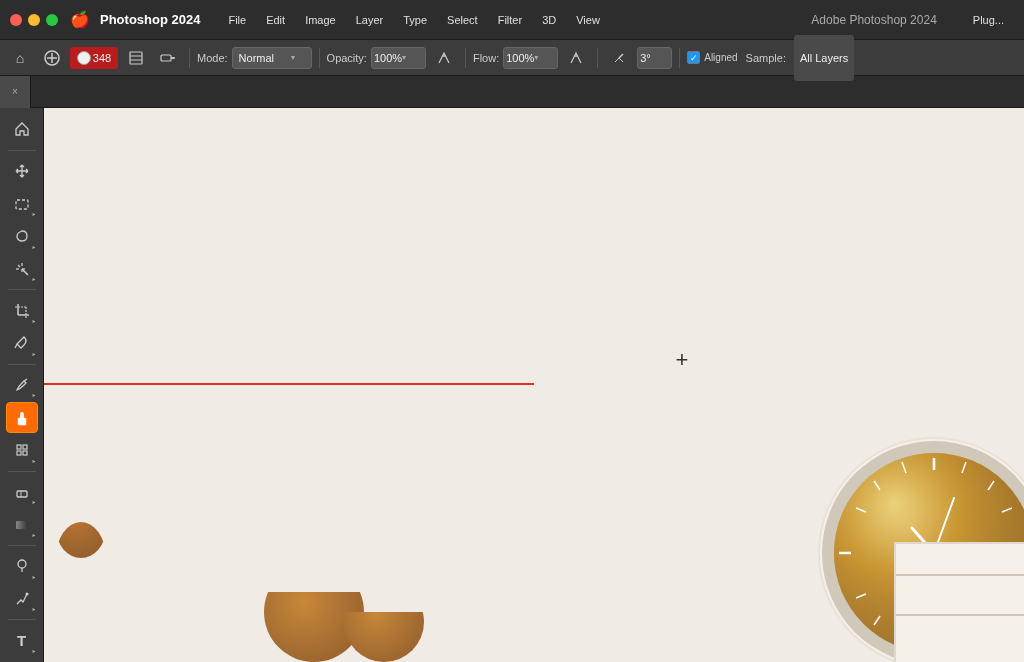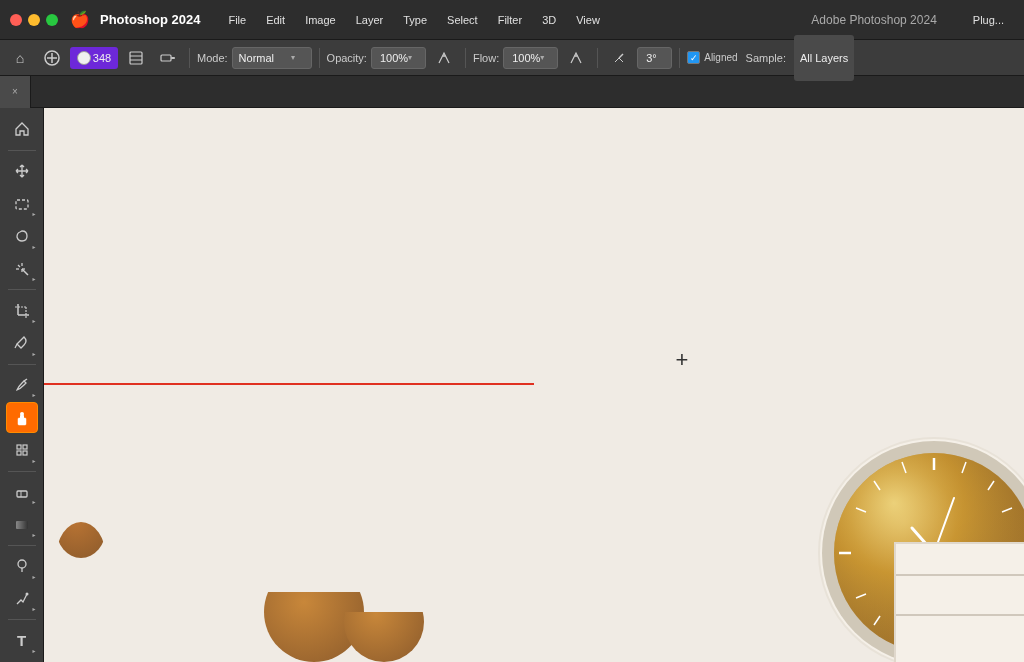--- a/index.html
+++ b/index.html
@@ -54,37 +54,37 @@
     .opt-home-btn {
       width: 28px; height: 28px; display: flex; align-items: center; justify-content: center;
       cursor: pointer; color: #ccc; font-size: 14px; border-radius: 3px;
     }
     .opt-tool-icon {
       width: 28px; height: 28px; display: flex; align-items: center; justify-content: center;
       color: #ccc; font-size: 11px; cursor: pointer; position: relative;
     }
     .opt-brush-size {
       width: 48px; height: 22px; display: flex; align-items: center; justify-content: center;
-      background: #6d28d9; border-radius: 3px; font-size: 11px; color: #eee; cursor: pointer;
+      background: #b91c1c; border-radius: 3px; font-size: 11px; color: #eee; cursor: pointer;
     }
     .opt-brush-preview {
       width: 14px; height: 14px; border-radius: 50%; background: #f0f0f0; border: 1px solid #999;
       margin-right: 2px;
     }
     .opt-separator { width: 1px; height: 20px; background: #555; margin: 0 3px; }
     .opt-label { font-size: 11px; color: #ccc; }
     .opt-dropdown {
       height: 22px; background: #555; border: 1px solid #666; border-radius: 3px;
       display: flex; align-items: center; padding: 0 6px; gap: 17px; cursor: pointer;
       font-size: 11px; color: #eee; min-width: 80px;
     }
     .opt-dropdown-arrow { font-size: 8px; color: #aaa; }
     .opt-input {
       height: 22px; background: #555; border: 1px solid #666; border-radius: 3px;
-      display: flex; align-items: center; padding: 0 8px; font-size: 11px; color: #eee;
+      display: flex; align-items: center; padding: 0 2px; font-size: 11px; color: #eee;
       min-width: 55px;
     }
     .opt-checkbox { width: 13px; height: 13px; background: #555; border: 1px solid #777; border-radius: 2px; display: flex; align-items: center; justify-content: center; cursor: pointer; }
     .opt-checkbox-checked { background: #2196F3; }
     .opt-check-mark { font-size: 9px; color: #fff; }
     .opt-aligned-label { font-size: 10px; color: #ccc; margin-right: 4px; }
     .opt-sample-label { font-size: 11px; color: #ccc; margin-right: 4px; }
     .opt-all-layers { font-size: 11px; color: #eee; background: #4a4a4a; padding: 17px 6px; border-radius: 3px; cursor: pointer; }
 
     

